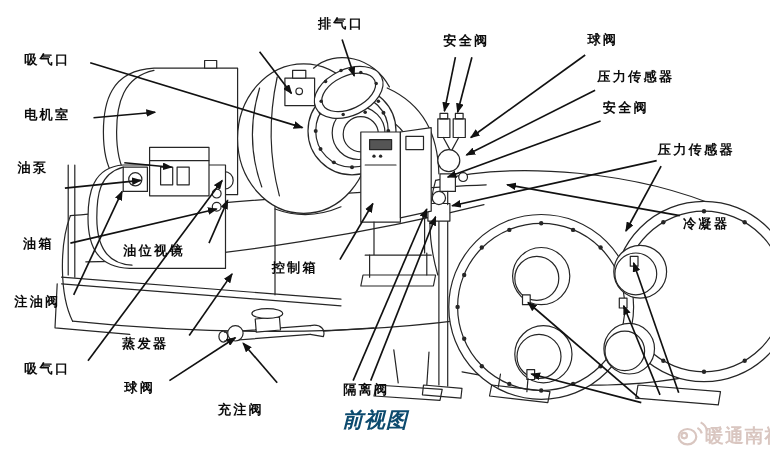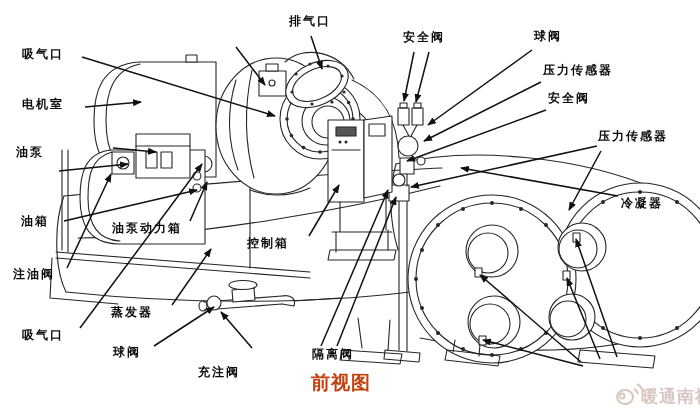--- a/index.html
+++ b/index.html
@@ -7,21 +7,21 @@
     position:relative;width:700px;height:414px;background:#ffffff;overflow:hidden;
     font-family:"Liberation Sans","DejaVu Sans",sans-serif;
   }
   #artwork{position:absolute;left:0;top:0;}
   .lbl{
     position:absolute;font-weight:bold;font-size:12px;letter-spacing:2px;
     color:#0b0b0b;white-space:nowrap;line-height:1;
   }
   .title{
     position:absolute;font-weight:bold;font-size:19px;letter-spacing:1px;
-    color:#c2410c;white-space:nowrap;line-height:1;
+    color:#0c4a6e;white-space:nowrap;line-height:1;font-style:italic;
   }
   .wm-text{
     position:absolute;font-weight:bold;font-size:17px;letter-spacing:1px;
     color:#d9c6c0;white-space:nowrap;line-height:1;
   }
 </style>
 </head>
 <body>
 
 <div id="stage">
@@ -250,21 +250,21 @@
   <div class="lbl" style="left:289px;top:15px">排气口</div>
   <div class="lbl" style="left:403px;top:31px">安全阀</div>
   <div class="lbl" style="left:534px;top:30px">球阀</div>
   <div class="lbl" style="left:543px;top:64px">压力传感器</div>
   <div class="lbl" style="left:548px;top:92px">安全阀</div>
   <div class="lbl" style="left:598px;top:130px">压力传感器</div>
   <div class="lbl" style="left:621px;top:197px">冷凝器</div>
   <div class="lbl" style="left:22px;top:98px">电机室</div>
   <div class="lbl" style="left:16px;top:146px">油泵</div>
   <div class="lbl" style="left:21px;top:215px">油箱</div>
-  <div class="lbl" style="left:112px;top:222px">油泵动力箱</div>
+  <div class="lbl" style="left:112px;top:222px">油位视镜</div>
   <div class="lbl" style="left:13px;top:268px">注油阀</div>
   <div class="lbl" style="left:22px;top:329px">吸气口</div>
   <div class="lbl" style="left:111px;top:306px">蒸发器</div>
   <div class="lbl" style="left:113px;top:346px">球阀</div>
   <div class="lbl" style="left:198px;top:366px">充注阀</div>
   <div class="lbl" style="left:247px;top:237px">控制箱</div>
   <div class="lbl" style="left:312px;top:348px">隔离阀</div>
 
   <div class="title" style="left:311px;top:373px">前视图</div>
 

